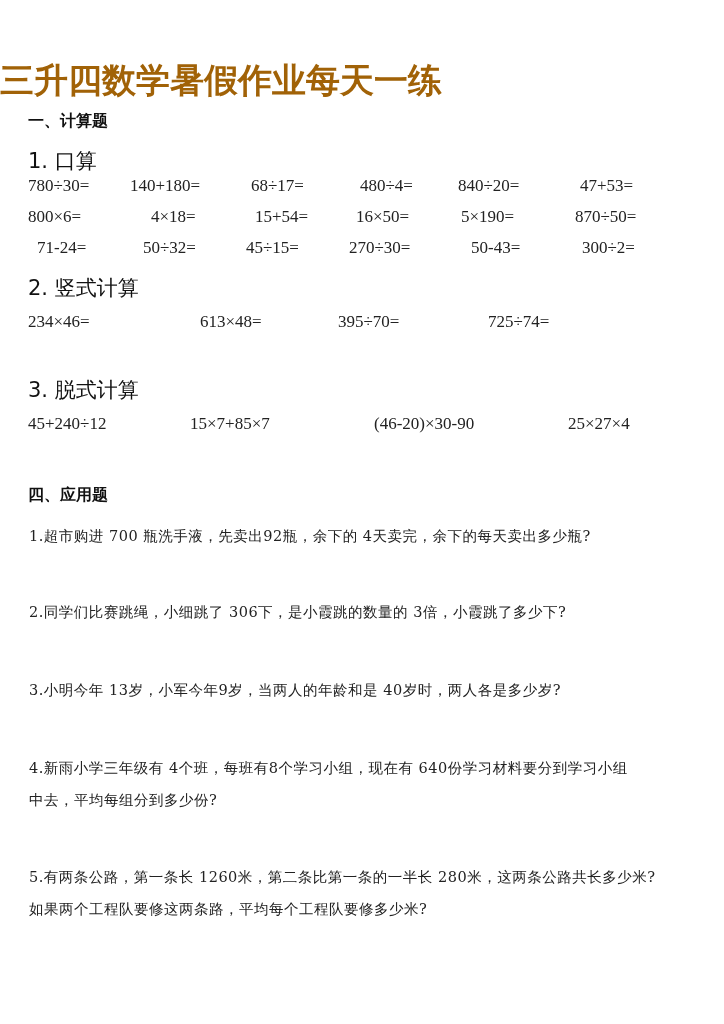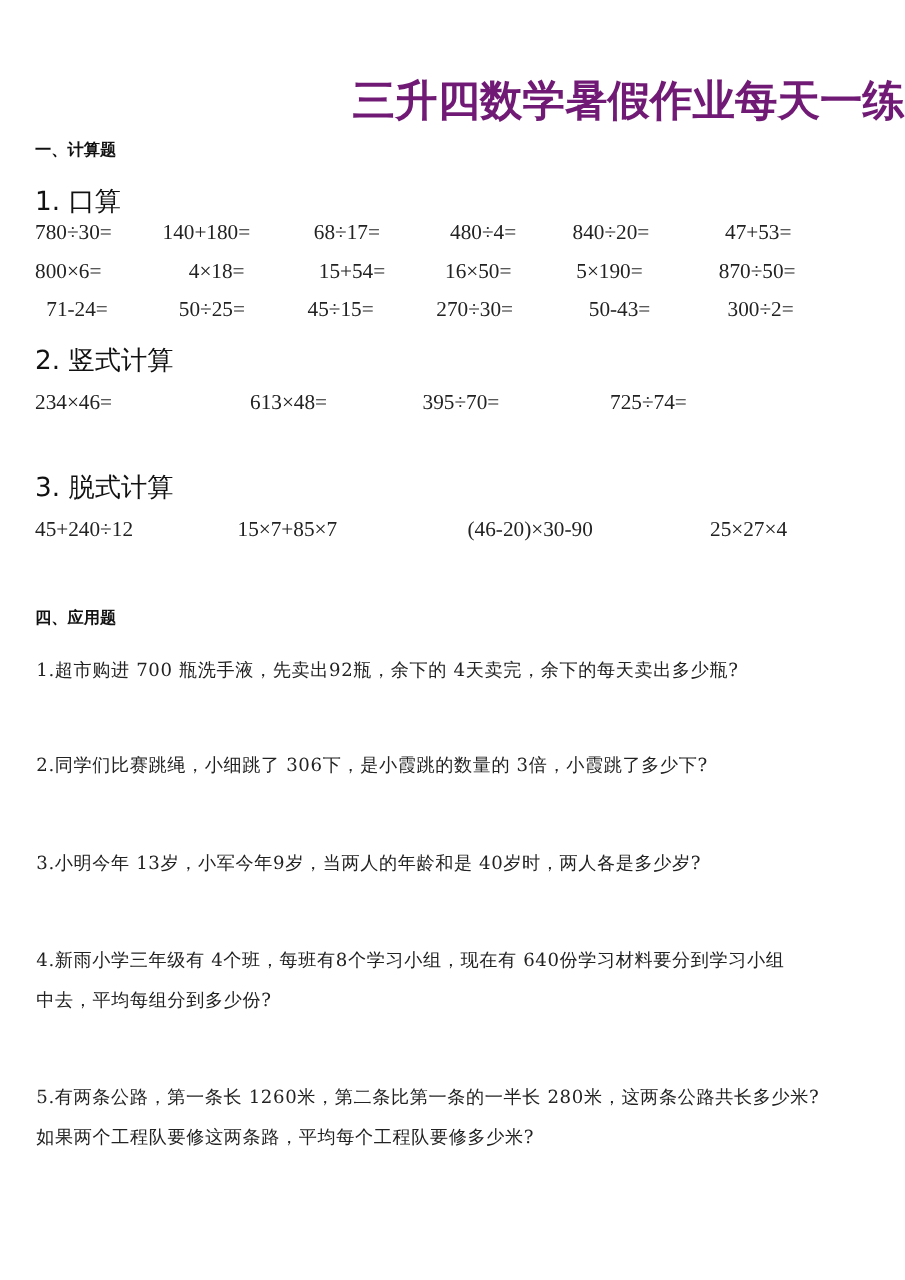--- a/index.html
+++ b/index.html
@@ -3,27 +3,27 @@
   <meta charset="utf-8">
   <style>
     html, body { margin: 0; padding: 0; background: #ffffff; }
     body {
       width: 724px; height: 1024px; position: relative; overflow: hidden;
       color: #1a1a1a;
       font-family: "DejaVu Serif", "Liberation Serif", serif;
     }
     .abs { position: absolute; white-space: nowrap; }
     .title {
-      left: 0; width: 724px; top: 58px; text-align: right;
+      left: 0; width: 724px; top: 58px; text-align: left;
       font-family: "DejaVu Sans", "Liberation Sans", sans-serif;
-      font-weight: bold; font-size: 34px; letter-spacing: 0px; color: #701a75;
+      font-weight: bold; font-size: 34px; letter-spacing: 0px; color: #a16207;
     }
     .h1 {
       left: 28px; font-family: "DejaVu Sans", "Liberation Sans", sans-serif;
-      font-size: 13px; font-weight: bold; color: #111;
+      font-size: 16px; font-weight: bold; color: #111;
     }
     .h2 {
       left: 28px; font-family: "DejaVu Sans", "Liberation Sans", sans-serif;
       font-size: 21px; color: #111;
     }
     .expr {
       font-family: "Liberation Serif", "DejaVu Serif", serif;
       font-size: 17px; color: #222;
     }
     .q {
@@ -48,21 +48,21 @@
 <div class="abs expr" style="left:580px; top:176px;">47+53=</div>
 
 <div class="abs expr" style="left:28px; top:207px;">800×6=</div>
 <div class="abs expr" style="left:151px; top:207px;">4×18=</div>
 <div class="abs expr" style="left:255px; top:207px;">15+54=</div>
 <div class="abs expr" style="left:356px; top:207px;">16×50=</div>
 <div class="abs expr" style="left:461px; top:207px;">5×190=</div>
 <div class="abs expr" style="left:575px; top:207px;">870÷50=</div>
 
 <div class="abs expr" style="left:37px; top:238px;">71-24=</div>
-<div class="abs expr" style="left:143px; top:238px;">50÷25=</div>
+<div class="abs expr" style="left:143px; top:238px;">50÷32=</div>
 <div class="abs expr" style="left:246px; top:238px;">45÷15=</div>
 <div class="abs expr" style="left:349px; top:238px;">270÷30=</div>
 <div class="abs expr" style="left:471px; top:238px;">50-43=</div>
 <div class="abs expr" style="left:582px; top:238px;">300÷2=</div>
 
 <div class="abs h2" style="top:274px;">2. 竖式计算</div>
 
 <div class="abs expr" style="left:28px; top:312px;">234×46=</div>
 <div class="abs expr" style="left:200px; top:312px;">613×48=</div>
 <div class="abs expr" style="left:338px; top:312px;">395÷70=</div>

